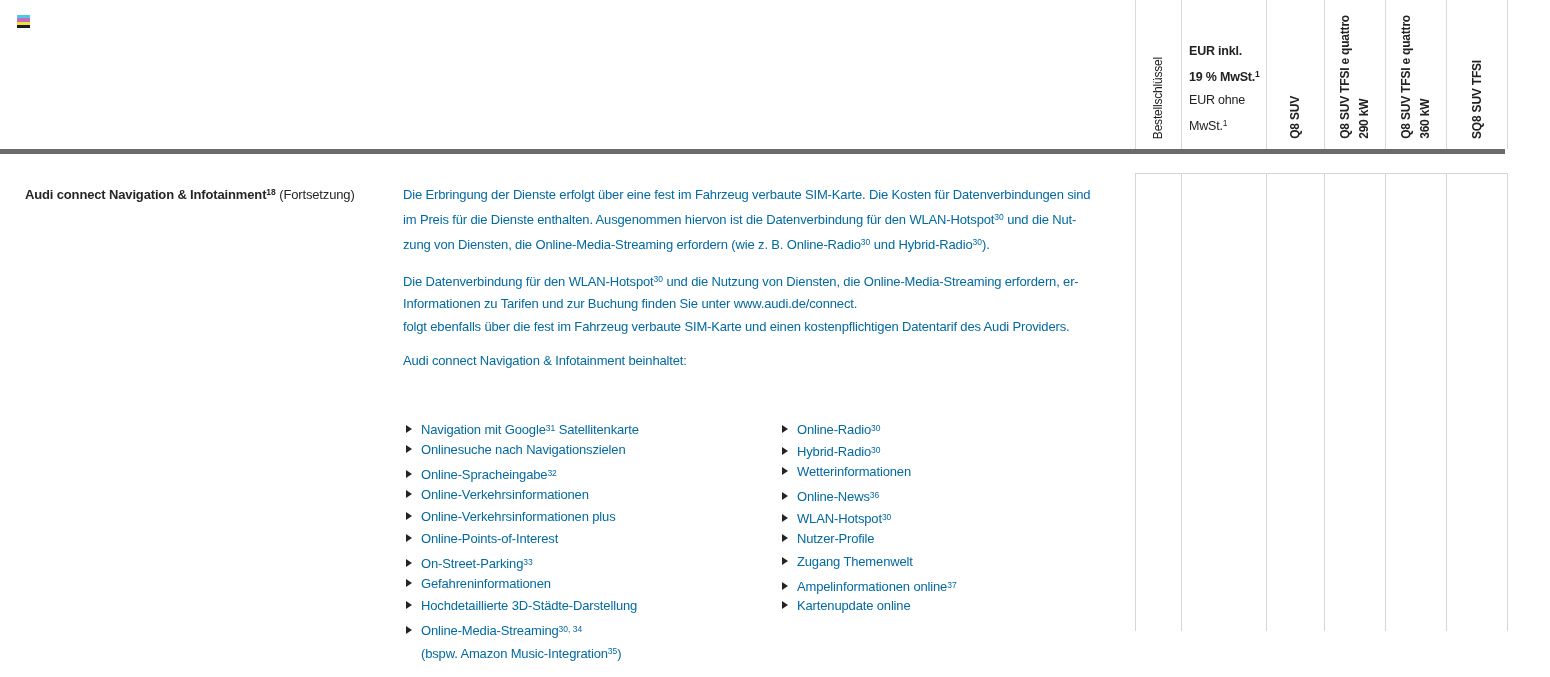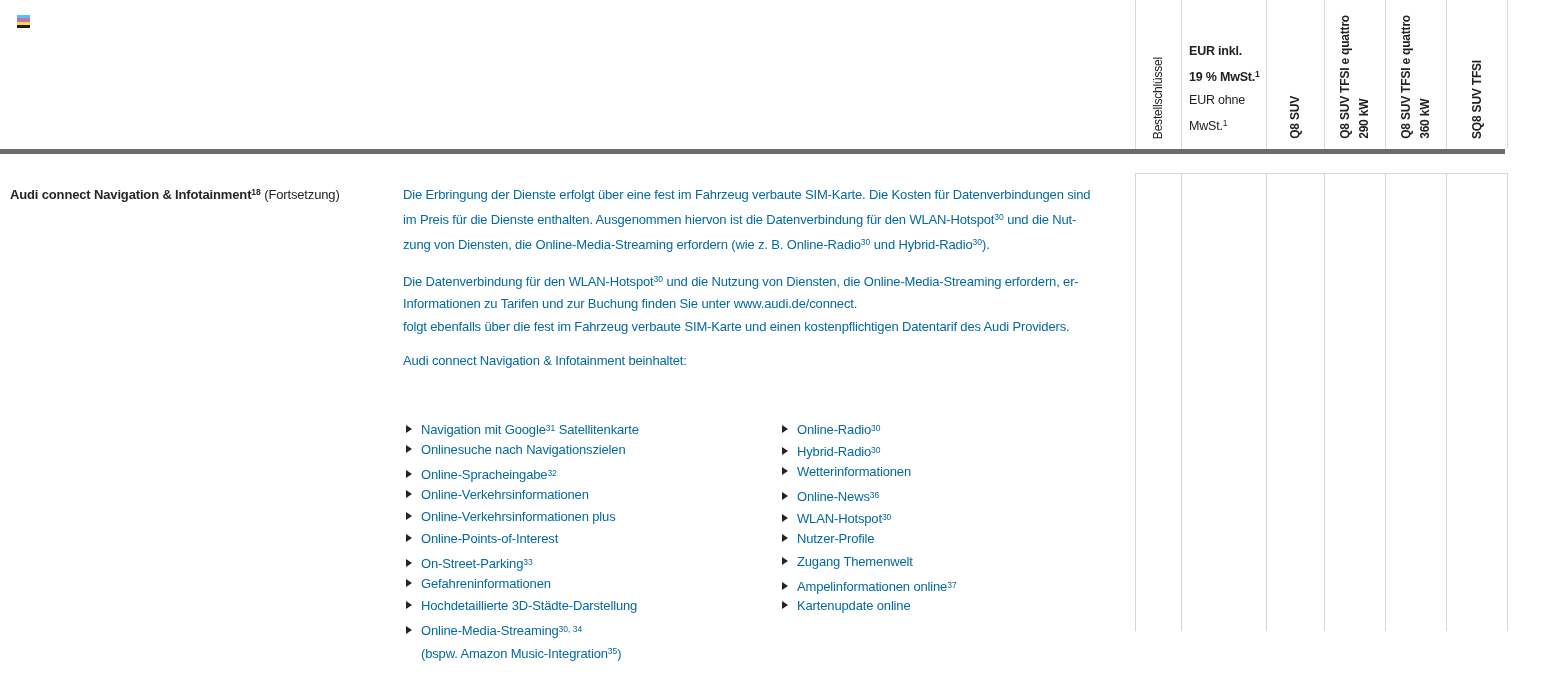--- a/index.html
+++ b/index.html
@@ -18,21 +18,21 @@
   .vlabel.bold{font-weight:700;}
   .eur-cell{align-items:flex-end;justify-content:flex-start;padding-bottom:12px;}
   .eur-block{padding-left:7px;font-size:12.5px;line-height:23px;letter-spacing:-0.2px;color:#222;}
   .eur-line.bold{font-weight:700;}
   
   .divider-bar{position:absolute;left:0;top:149px;width:1505px;height:5px;background:#6b6b6b;}
   
   .body-table{position:absolute;left:1135px;top:173px;height:457px;display:flex;border-top:1px solid #d6d6d6;border-right:1px solid #d6d6d6;}
   .bcell{box-sizing:border-box;border-left:1px solid #d6d6d6;}
   
-  .row-label{position:absolute;left:10px;top:181px;font-size:13px;line-height:22.4px;letter-spacing:-0.15px;color:#262626;white-space:nowrap;}
+  .row-label{position:absolute;left:25px;top:181px;font-size:13px;line-height:22.4px;letter-spacing:-0.15px;color:#262626;white-space:nowrap;}
   .row-label .bold{font-weight:700;}
   
   .content{position:absolute;left:403px;top:184px;width:745px;font-size:13px;line-height:22.4px;letter-spacing:-0.15px;color:#0369a1;}
   .para{margin:0 0 12px 0;}
   .line{white-space:nowrap;}
   .sup{font-size:8.5px;vertical-align:3.5px;letter-spacing:0;}
   .lists{position:relative;margin-left:3px;margin-top:44px;}
   .list-col{width:370px;}
   .list-right{position:absolute;left:376px;top:0;}
   .bullet-item{white-space:nowrap;height:22.4px;}

